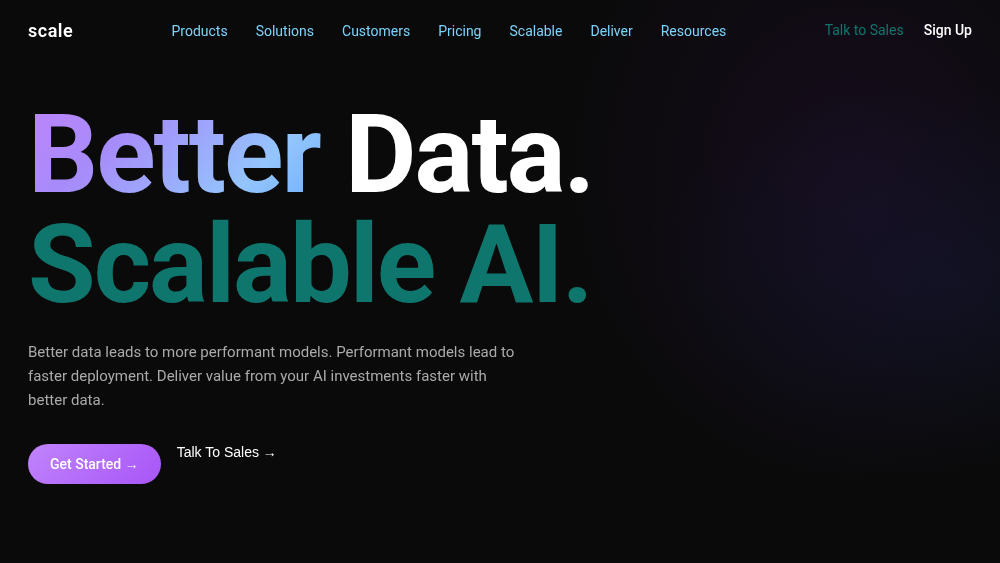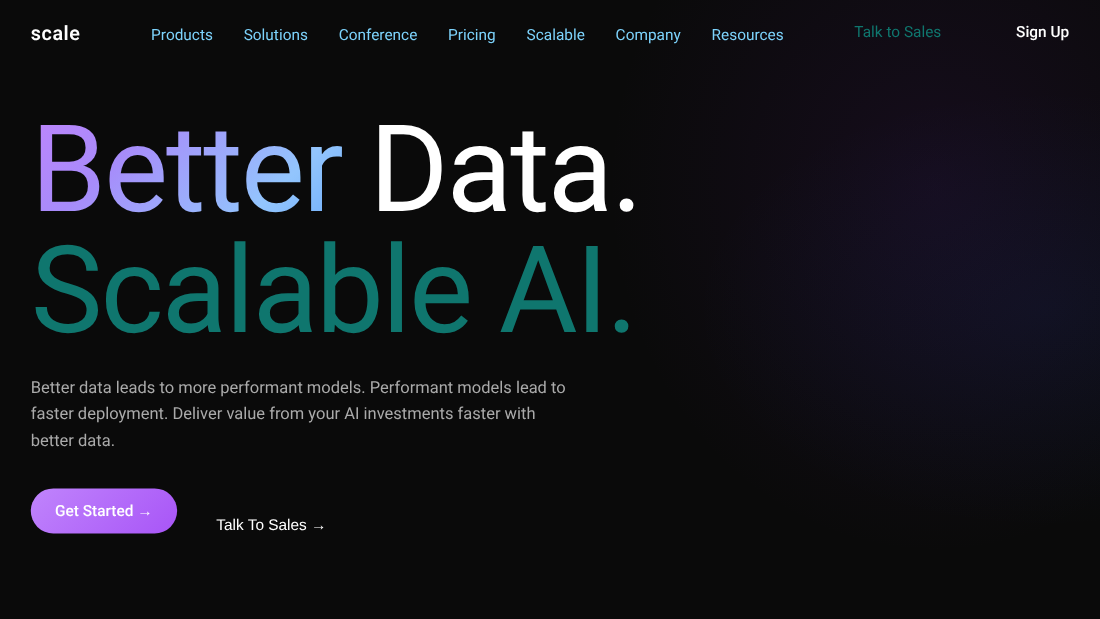--- a/index.html
+++ b/index.html
@@ -61,32 +61,31 @@
     .nav-actions a {
       color: #0f766e;
       text-decoration: none;
       font-size: 14px;
       font-weight: 400;
     }
 
     .nav-actions .signup {
       color: #ffffff;
       font-weight: 500;
-      margin-left: 48px;
     }
 
     
     .hero {
       padding: 40px 28px 0 28px;
       position: relative;
     }
 
     .hero-headline {
       font-size: 110px;
-      font-weight: 400;
+      font-weight: 700;
       line-height: 1.0;
       letter-spacing: -2px;
       margin-bottom: 20px;
     }
 
     .better {
       background: linear-gradient(135deg, #c084fc 0%, #a78bfa 30%, #93c5fd 70%, #60a5fa 100%);
       -webkit-background-clip: text;
       -webkit-text-fill-color: transparent;
       background-clip: text;
@@ -106,22 +105,22 @@
       font-size: 15px;
       color: #aaaaaa;
       line-height: 1.6;
       max-width: 500px;
       margin-bottom: 32px;
       margin-top: 8px;
     }
 
     .hero-actions {
       display: flex;
-      align-items: flex-end;
-      gap: 36px;
+      align-items: flex-start;
+      gap: 16px;
     }
 
     .btn-get-started {
       background: linear-gradient(135deg, #c084fc, #a855f7);
       color: #ffffff;
       border: none;
       padding: 12px 22px;
       border-radius: 24px;
       font-size: 14px;
       font-weight: 500;
@@ -167,24 +166,24 @@
 <body>
 
 <div class="bg-glow"></div>
 
 <nav>
   <div class="nav-logo">scale</div>
 
   <ul class="nav-links">
     <li><a>Products</a></li>
     <li><a>Solutions</a></li>
-    <li><a>Conference</a></li>
+    <li><a>Customers</a></li>
     <li><a>Pricing</a></li>
     <li><a>Scalable</a></li>
-    <li><a>Company</a></li>
+    <li><a>Deliver</a></li>
     <li><a>Resources</a></li>
   </ul>
 
   <div class="nav-actions">
     <a>Talk to Sales</a>
     <a class="signup">Sign Up</a>
   </div>
 </nav>
 
 <div class="hero">

